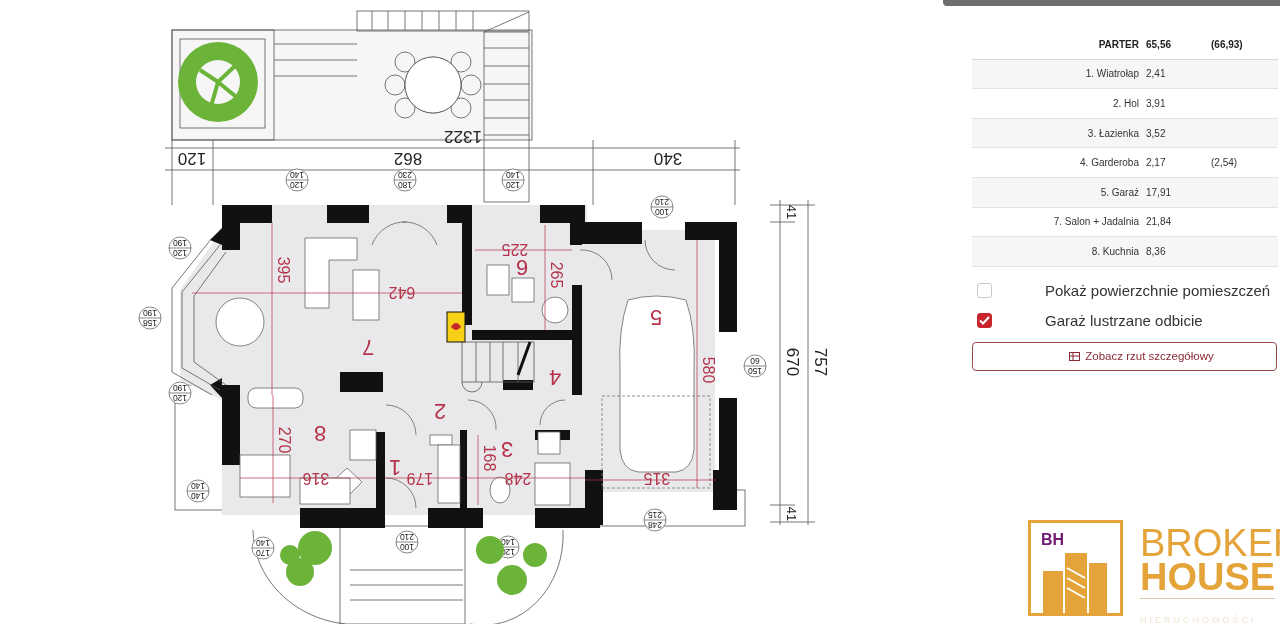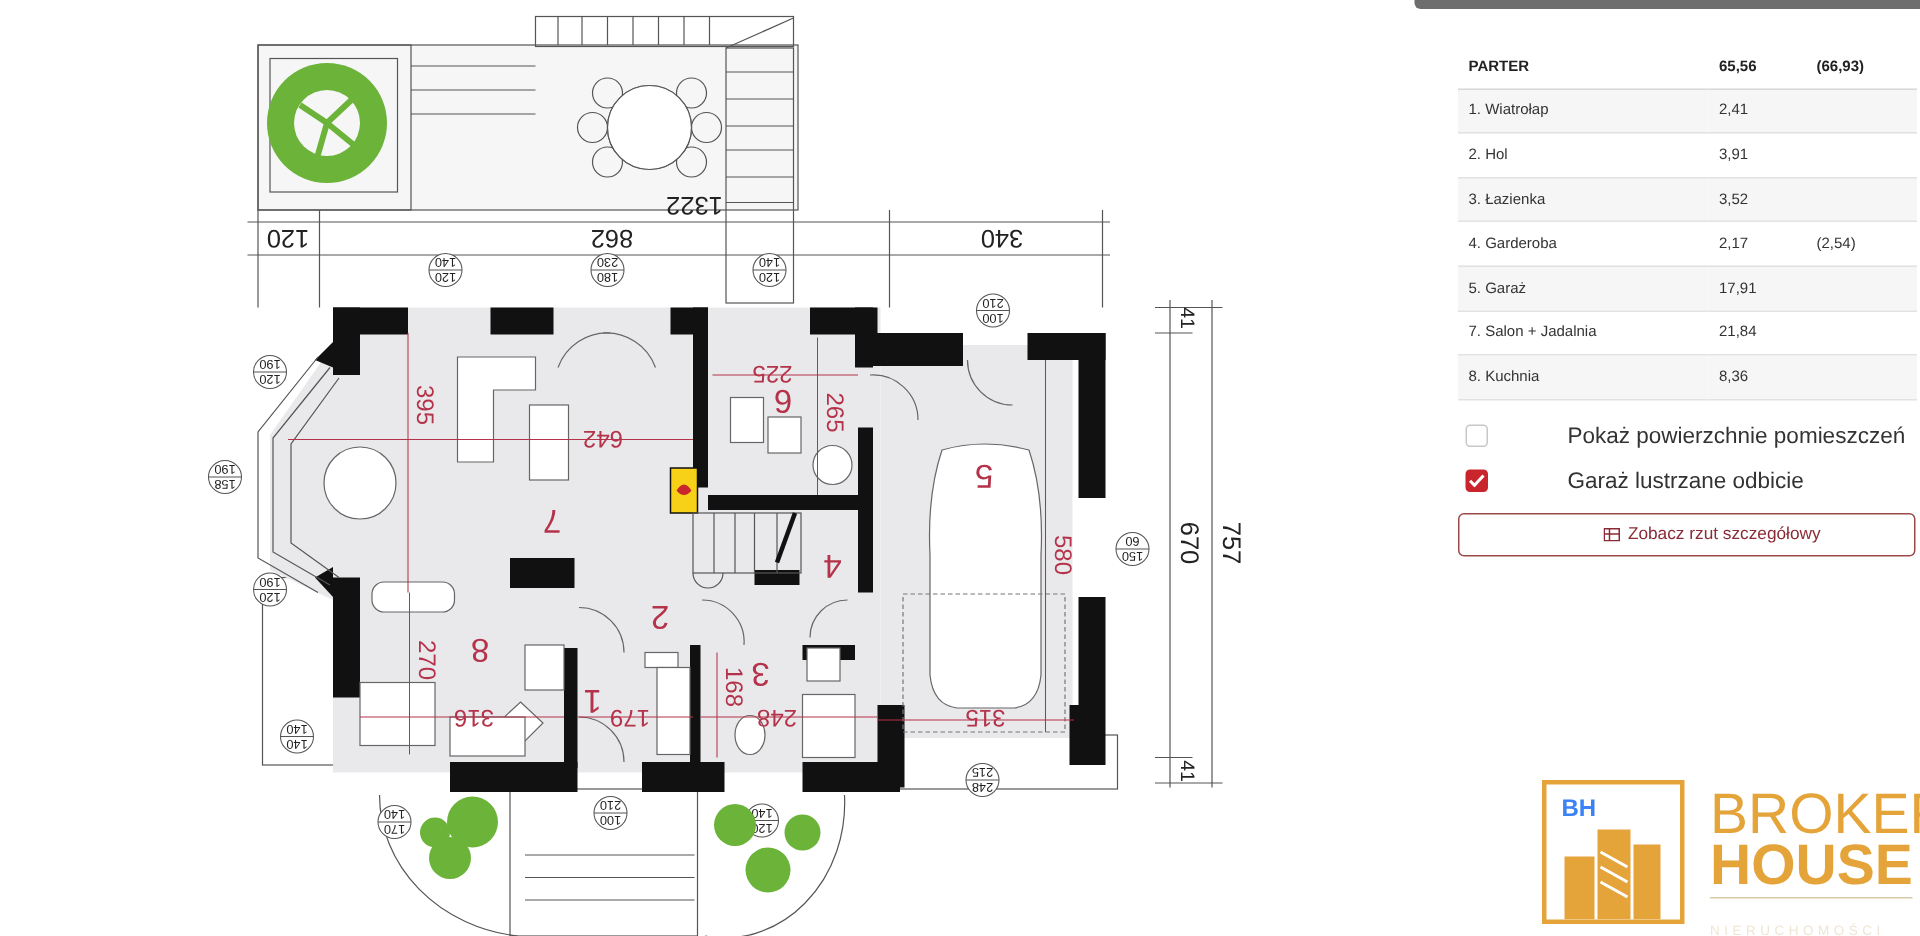--- a/index.html
+++ b/index.html
@@ -4,34 +4,34 @@
 <style>
   html,body{margin:0;padding:0;}
   body{width:1280px;height:624px;overflow:hidden;background:#ffffff;position:relative;font-family:"Liberation Sans",sans-serif;}
   .plan{position:absolute;left:0;top:0;width:940px;height:624px;}
   .topbar{position:absolute;left:943px;top:0;width:337px;height:6px;background:#6e6e6e;border-bottom-left-radius:4px;}
   .panel{position:absolute;left:972px;top:30px;width:308px;}
   table.areas{width:306px;border-collapse:collapse;font-size:10px;color:#333;}
   table.areas td{height:28.6px;padding:0 0 0 7px;border-bottom:1px solid #e2e2e2;}
   table.areas tr.head td{font-weight:bold;color:#222;border-bottom:1px solid #d8d8d8;}
   table.areas tr.row:nth-child(even) td{background:#f6f6f6;}
-  table.areas td.c1{width:160px;}
+  table.areas td.c1{width:160px;text-align:right;}
   table.areas td.c2{width:58px;}
   .opt{display:flex;align-items:center;margin-left:5px;height:30px;font-size:15px;color:#333;gap:44px;}
   .cb{width:15px;height:15px;border:1px solid #c8c8c8;border-radius:3px;margin-right:9px;box-sizing:border-box;background:#fff;display:flex;align-items:center;justify-content:center;}
   .cb.on{background:#c9252c;border-color:#c9252c;}
   .btn{margin-top:6px;width:305px;height:29px;border:1px solid #9b4a4a;border-radius:4px;box-sizing:border-box;display:flex;align-items:center;justify-content:center;color:#8a2a35;font-size:11.5px;background:#fff;padding-left:34px;}
   .btn svg{margin-right:5px;}
   .logo{position:absolute;left:1028px;top:520px;width:250px;height:100px;}
   .logo-text1,.logo-text2{position:absolute;left:112px;color:#e5a43a;font-weight:bold;font-family:"Liberation Sans",sans-serif;}
   .logo-text1{top:2px;font-size:38px;letter-spacing:0px;font-weight:normal;}
   .logo-text2{top:36px;font-size:38px;}
   .logo-sub{position:absolute;left:112px;top:78px;width:135px;border-top:1px solid #d9c9a8;font-size:9px;color:#efe5d3;letter-spacing:3px;padding-top:16px;}
   .logo-box{position:absolute;left:0;top:0;width:95px;height:96px;border:3px solid #e5a43a;box-sizing:border-box;}
-  .logo-bh{position:absolute;left:10px;top:8px;font-size:16px;font-weight:bold;color:#3b82f6;}
+  .logo-bh{position:absolute;left:10px;top:8px;font-size:16px;font-weight:bold;color:#701a75;}
 </style>
 </head>
 <body>
 
 <div class="topbar"></div>
 
 <svg class="plan" viewBox="0 0 940 624" xmlns="http://www.w3.org/2000/svg" font-family="Liberation Sans, sans-serif">
 
   <g stroke="#555" stroke-width="0.8" fill="none">
     <rect x="172" y="30" width="360" height="110" fill="#f6f6f6"></rect>

